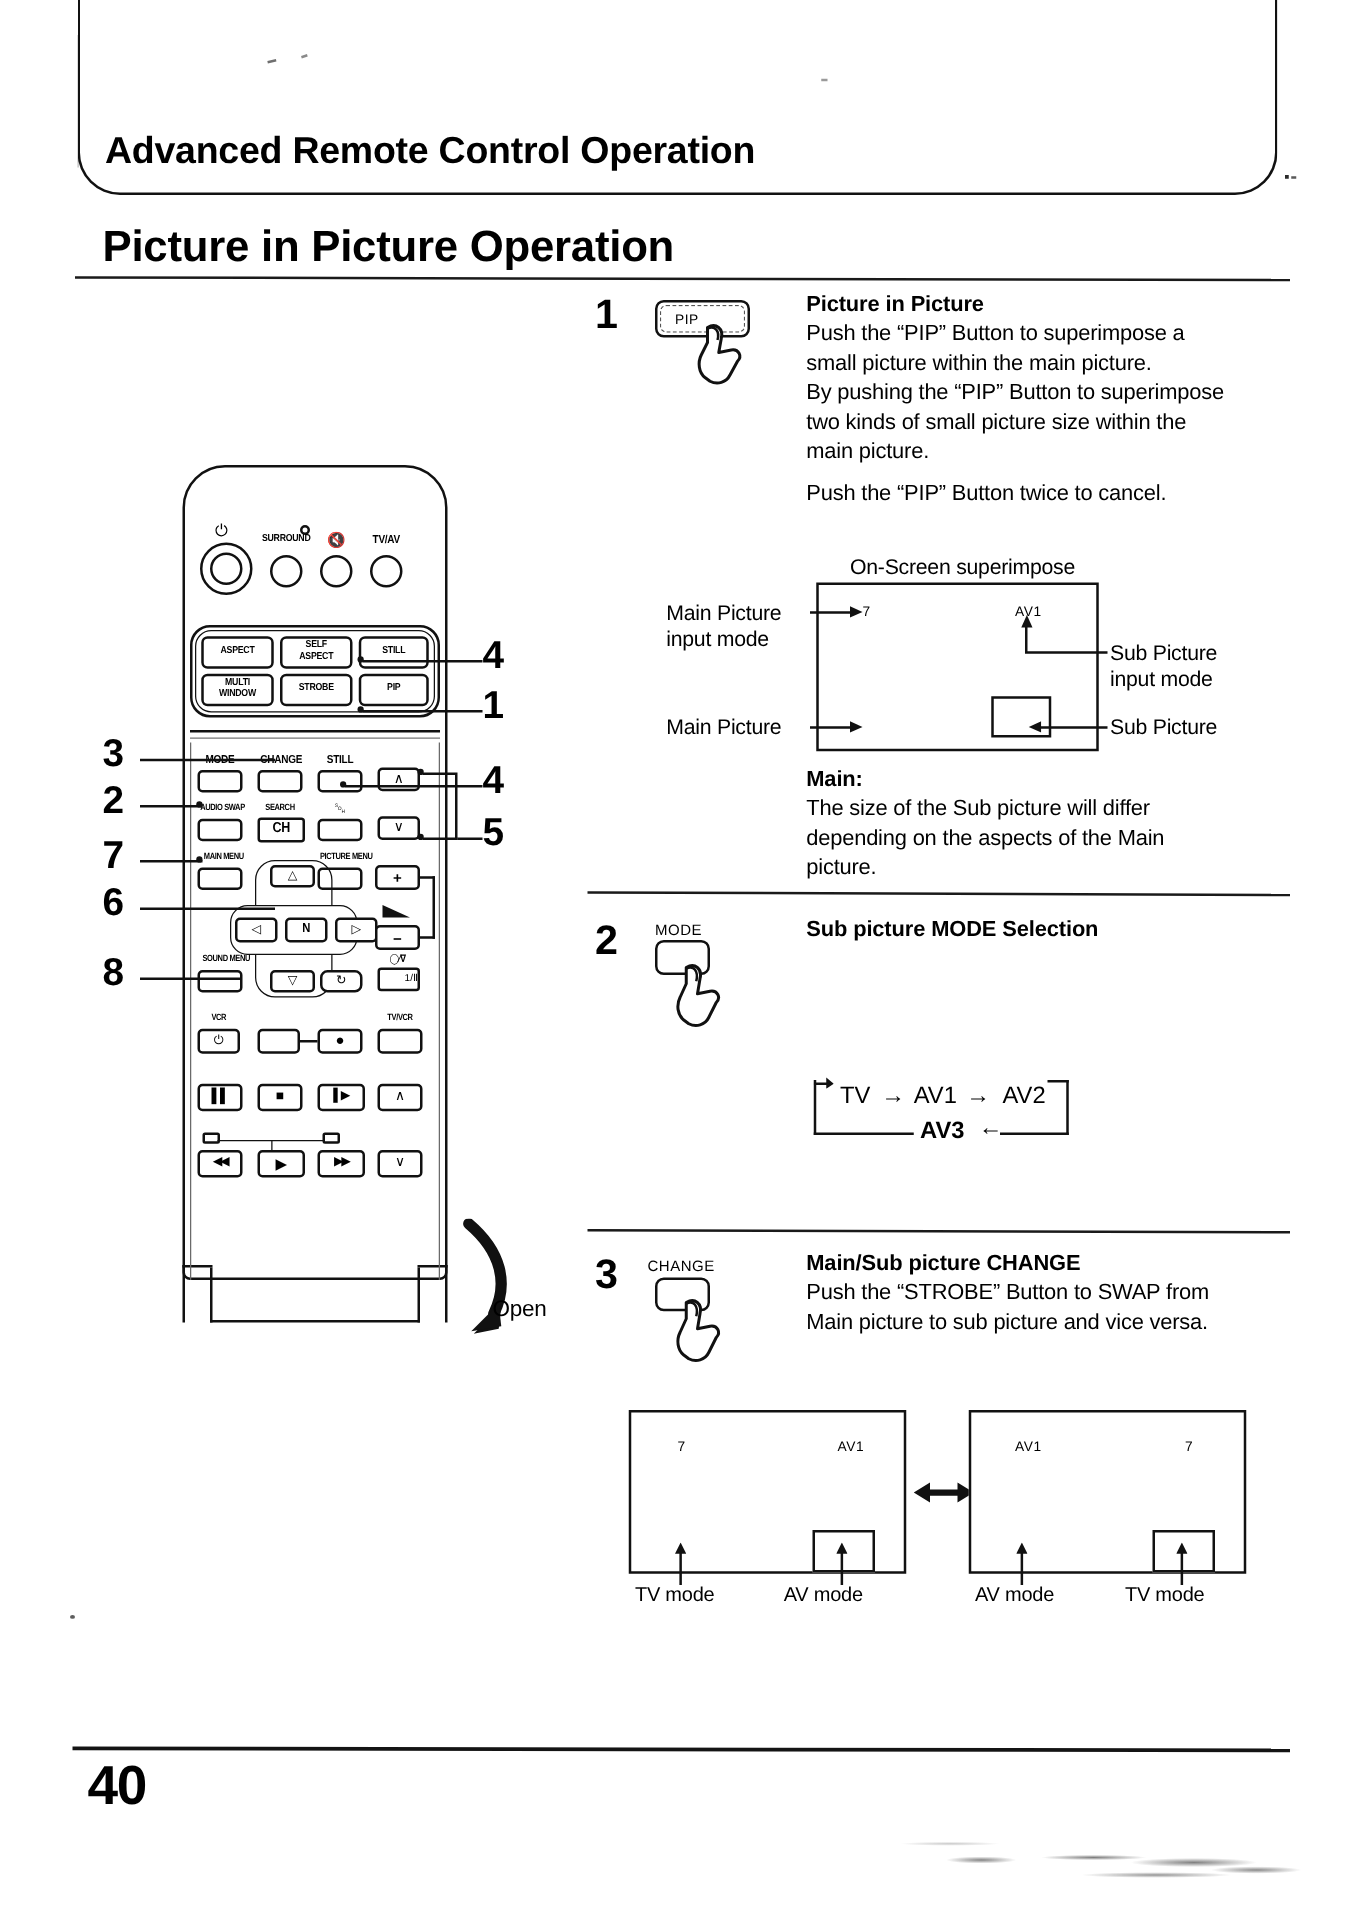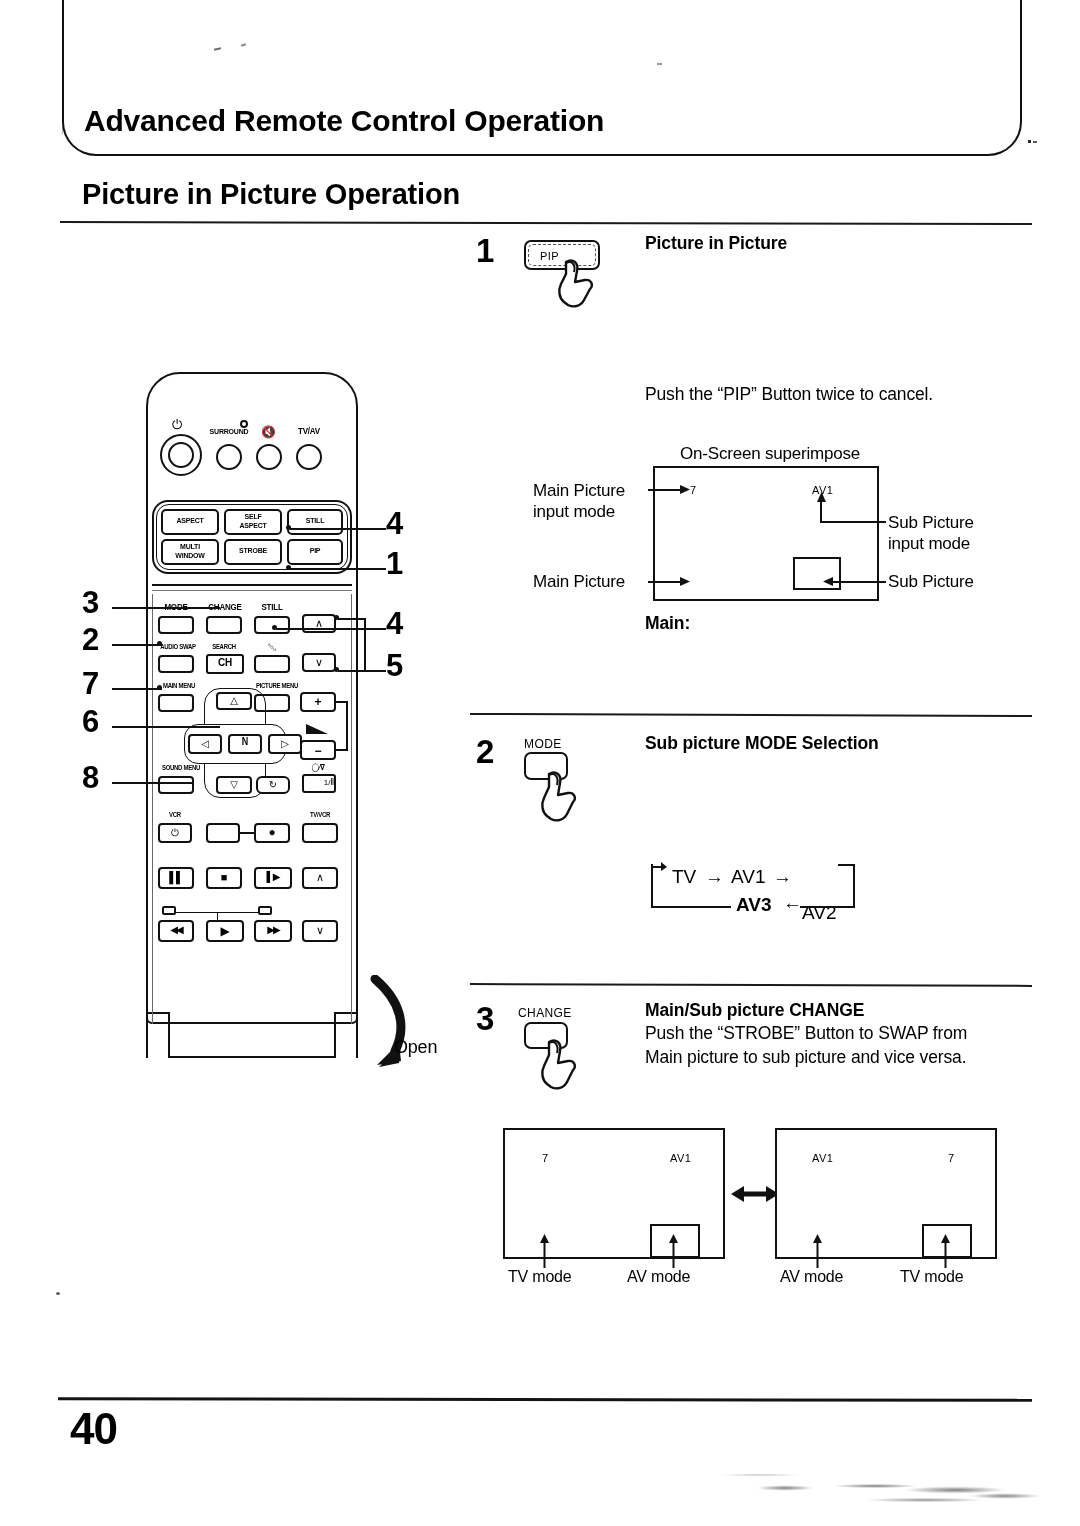--- a/index.html
+++ b/index.html
@@ -27,21 +27,21 @@
     border:2px solid #111;border-radius:34px;border-top:none;
     box-sizing:border-box;
   }
   .header-title{
     position:absolute;left:84px;top:104px;
     font-size:30px;font-weight:bold;letter-spacing:-0.2px;
     white-space:nowrap;
   }
   .section-title{
     position:absolute;left:82px;top:178px;
-    font-size:29px;font-weight:bold;letter-spacing:-0.2px;
+    font-size:35px;font-weight:bold;letter-spacing:-0.2px;
     white-space:nowrap;
   }
   .rule-main{
     position:absolute;left:60px;top:222px;width:972px;height:0;
     border-top:2px solid #1a1a1a;transform:rotate(0.12deg);
   }
   .rule-step{
     position:absolute;height:0;border-top:2px solid #1a1a1a;
   }
 
@@ -330,20 +330,25 @@
   <div class="keycap" style="left:524px;top:240px;width:76px;height:30px;"></div>
   <div style="position:absolute;left:528px;top:244px;width:68px;height:22px;border:1px dashed #555;box-sizing:border-box;border-radius:5px;"></div>
   <div class="keycap-label" style="left:540px;top:250px;">PIP</div>
   <svg class="finger" style="left:552px;top:256px;width:48px;height:54px;" viewBox="0 0 48 54">
     <path d="M14 6 C 21 2, 27 7, 25 15 L 23 26 L 33 24 C 39 23, 42 29, 38 33 L 32 44
              C 29 50, 22 52, 16 49 L 12 46 C 7 42, 6 34, 9 28 L 14 18 Z" fill="#fff" stroke="#111" stroke-width="2.4" stroke-linejoin="round"></path>
     <path d="M14 7 C 20 4, 24 9, 22 16" fill="none" stroke="#111" stroke-width="2"></path>
   </svg>
 
   <div class="step-head" style="left:645px;top:233px;">Picture in Picture</div>
+  <div class="step-body" style="left:645px;top:255px;width:380px;">Push the “PIP” Button to superimpose a
+small picture within the main picture.
+By pushing the “PIP” Button to superimpose
+two kinds of small picture size within the
+main picture.</div>
   <div class="step-body" style="left:645px;top:383px;width:380px;">Push the “PIP” Button twice to cancel.</div>
 
   <div class="lbl" style="left:680px;top:444px;">On-Screen superimpose</div>
 
   <div class="screen" style="left:653px;top:466px;width:226px;height:135px;"></div>
   <div class="screen-sub" style="left:793px;top:557px;width:48px;height:33px;"></div>
   <div class="osd" style="left:690px;top:484px;">7</div>
   <div class="osd" style="left:812px;top:484px;">AV1</div>
 
   <div class="lbl" style="left:533px;top:480px;line-height:21px;white-space:pre-line;">Main Picture
@@ -367,39 +372,42 @@
       <polygon points="5.5,0 10,10 1,10" fill="#111"></polygon>
     </svg>
 
   <div class="lbl" style="left:888px;top:572px;">Sub Picture</div>
   <div class="leader" style="left:830px;top:581px;width:56px;height:2px;"></div>
   <svg style="position:absolute;left:822px;top:576px;width:11px;height:11px;" viewBox="0 0 11 11">
       <polygon points="11,1 1,5.5 11,10" fill="#111"></polygon>
     </svg>
 
   <div class="step-head" style="left:645px;top:613px;">Main:</div>
+  <div class="step-body" style="left:645px;top:635px;width:380px;">The size of the Sub picture will differ
+depending on the aspects of the Main
+picture.</div>
 
   <div class="rule-step" style="left:470px;top:714px;width:562px;transform:rotate(0.22deg);"></div>
 
   <div class="step-num" style="left:476px;top:733px;">2</div>
   <div class="keycap-label" style="left:524px;top:737px;font-size:12px;">MODE</div>
   <div class="keycap" style="left:524px;top:752px;width:44px;height:28px;"></div>
   <svg class="finger" style="left:534px;top:768px;width:48px;height:56px;" viewBox="0 0 48 56">
     <path d="M15 6 C 22 2, 28 7, 26 15 L 24 27 L 34 25 C 40 24, 43 30, 39 34 L 33 46
              C 30 52, 23 54, 17 51 L 13 48 C 8 44, 7 36, 10 30 L 15 19 Z" fill="#fff" stroke="#111" stroke-width="2.4" stroke-linejoin="round"></path>
     <path d="M15 7 C 21 4, 25 9, 23 17" fill="none" stroke="#111" stroke-width="2"></path>
   </svg>
 
   <div class="step-head" style="left:645px;top:733px;">Sub picture MODE Selection</div>
 
   <div class="cyc" style="left:672px;top:866px;">TV</div>
   <div class="cyc" style="left:705px;top:866px;">→</div>
   <div class="cyc" style="left:731px;top:866px;">AV1</div>
   <div class="cyc" style="left:773px;top:866px;">→</div>
-  <div class="cyc" style="left:802px;top:866px;margin-top:36px;">AV2</div>
+  <div class="cyc" style="left:802px;top:866px;">AV2</div>
   <div class="cyc" style="left:736px;top:894px;font-weight:bold;">AV3</div>
   <div class="cyc" style="left:783px;top:892px;">←</div>
 
   <div class="cycline" style="left:651px;top:864px;width:2px;height:44px;"></div>
   <div class="cycline" style="left:651px;top:906px;width:80px;height:2px;"></div>
   <svg style="position:absolute;left:651px;top:859px;width:16px;height:12px;" viewBox="0 0 16 12">
     <line x1="0" y1="8" x2="12" y2="8" stroke="#111" stroke-width="2"></line>
     <polygon points="10,3 16,8 10,12" fill="#111"></polygon>
   </svg>
   <div class="cycline" style="left:853px;top:864px;width:2px;height:44px;"></div>

